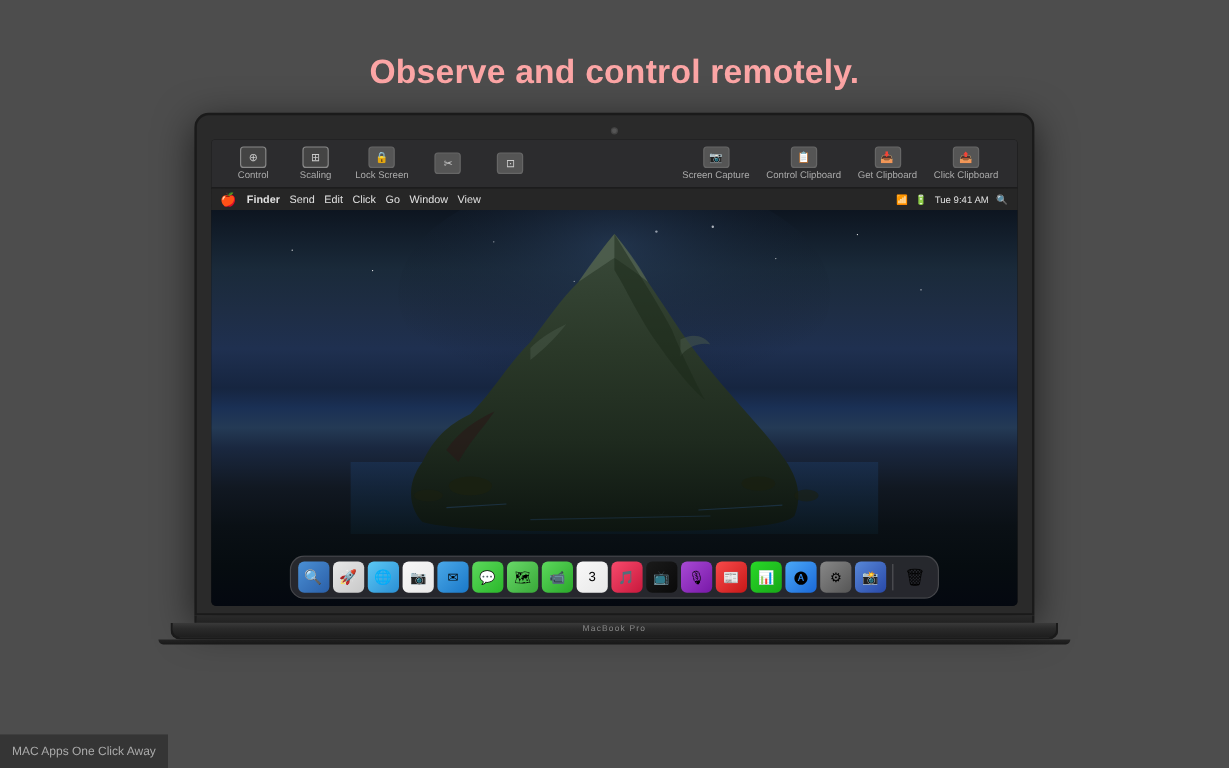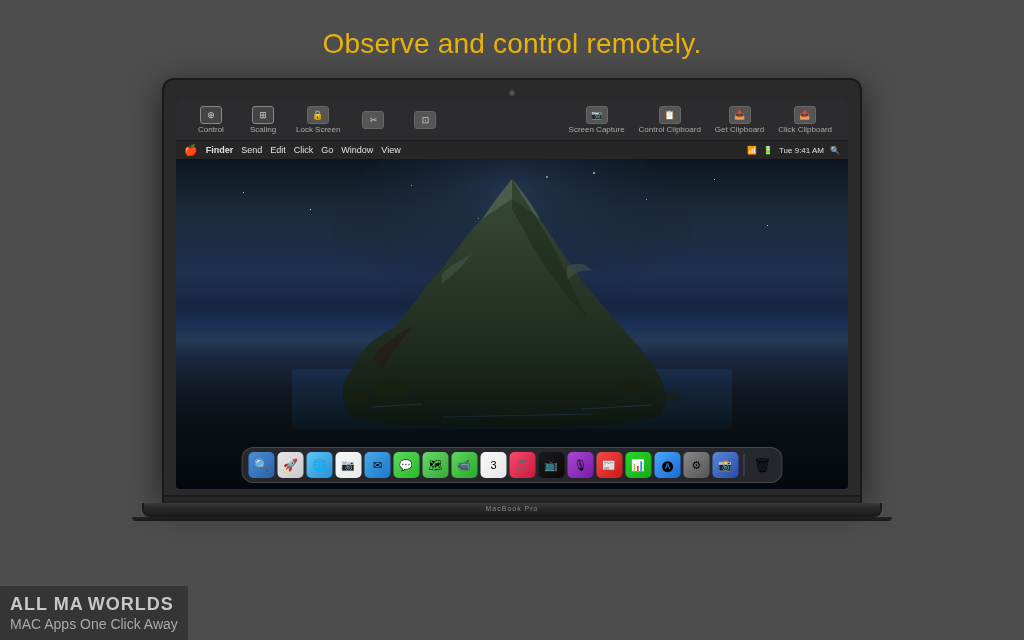--- a/index.html
+++ b/index.html
@@ -17,24 +17,24 @@
       width: 100%;
       height: 100%;
       background: #4d4d4d;
       display: flex;
       flex-direction: column;
       align-items: center;
       position: relative;
     }
 
     .headline {
-      color: #eab308;
+      color: #fca5a5;
       font-size: 28px;
-      font-weight: 400;
-      margin-top: 28px;
+      font-weight: 700;
+      margin-top: 44px;
       letter-spacing: 0.2px;
     }
 
     .laptop-wrapper {
       margin-top: 18px;
       position: relative;
       width: 720px;
       display: flex;
       flex-direction: column;
       align-items: center;
@@ -300,21 +300,21 @@
       align-items: center;
       gap: 2px;
     }
 
     .apple-logo-wm {
       font-size: 20px;
       color: #c8c8c8;
     }
 
     .watermark-sub {
-      font-size: 14px;
+      font-size: 10px;
       color: #aaa;
       margin-top: 1px;
     }
   </style>
 </head>
 <body>
 
 <div class="main-container">
 
   <h1 class="headline">Observe and control remotely.</h1>
@@ -567,21 +567,16 @@
 
     <div class="laptop-base">
       <span class="macbook-label">MacBook Pro</span>
     </div>
 
     <div class="laptop-feet"></div>
 
   </div>
 
   <div class="watermark">
-    <div class="watermark-brand">
-      <span>ALL MA</span>
-      <span class="apple-logo-wm"></span>
-      <span> WORLDS</span>
-    </div>
     <div class="watermark-sub">MAC Apps One Click Away</div>
   </div>
 
 </div>
 
 </body></html>

